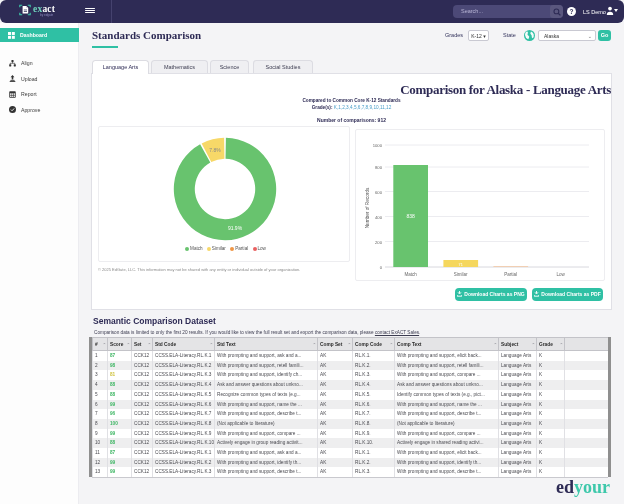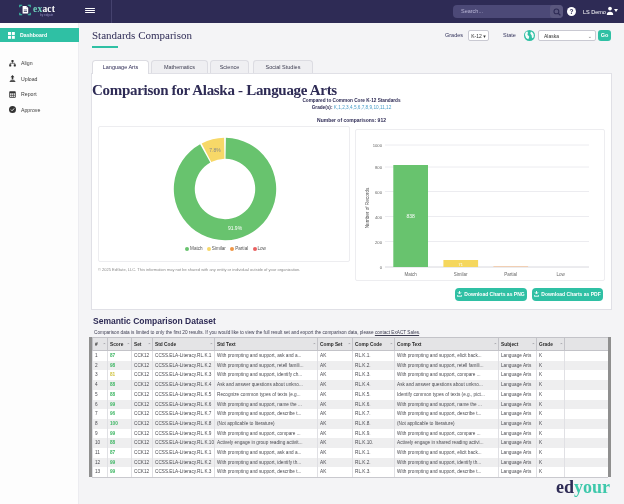--- a/index.html
+++ b/index.html
@@ -1,20 +1,20 @@
 <!DOCTYPE html>
 <html><head>
 <meta charset="utf-8">
 <style>
 * { margin:0; padding:0; box-sizing:border-box; }
 html,body { width:624px; height:504px; overflow:hidden; }
 body { font-family:"Liberation Sans", sans-serif; background:#f4f4f6; position:relative; }
 
 
-#topbar { position:absolute; left:0; top:0; width:624px; height:23px; background:#2e2b55; }
+#topbar { position:absolute; left:0; top:0; width:624px; height:23px; background:#2e2b55;border-radius:6px; }
 #logoicon { position:absolute; left:19px; top:4px; width:12px; height:12px; }
 #logotext { position:absolute; left:33px; top:3.5px; font-family:"Liberation Serif", serif; font-weight:bold; font-size:9.5px; color:#fff; letter-spacing:0.2px; }
 #logotext .ex { color:#6fd3bd; }
 #logosub { position:absolute; left:40px; top:13px; font-size:3px; color:#8f8cbf; }
 #hamb { position:absolute; left:85px; top:7.5px; width:10px; height:7px; }
 #hamb div { height:1.2px; background:#fff; margin-bottom:1.1px; border-radius:1px; }
 #topsep { position:absolute; left:111px; top:0; width:1px; height:23px; background:#45426e; }
 #search { position:absolute; left:453px; top:5px; width:110px; height:13px; background:#4c4977; border-radius:4px; color:#b9b6d6; font-size:5.5px; line-height:13px; padding-left:8px; }
 #searchicon { position:absolute; left:553px; top:7.5px; }
 #helpicon { position:absolute; left:567px; top:6.5px; width:9px; height:9px; background:#fff; border-radius:50%; color:#2e2b55; font-size:6.5px; font-weight:bold; text-align:center; line-height:9.2px; }
@@ -32,30 +32,30 @@
 .sbitem .tx { position:absolute; left:21px; top:1.5px; font-size:5.2px; }
 
 
 #toolbar { position:absolute; left:80px; top:23px; width:544px; height:21px; }
 .tlabel { position:absolute; font-size:5.5px; color:#33335c; top:9px; }
 .selbox { position:absolute; background:#fff; border:1px solid #c9c9d2; border-radius:2px; font-size:5px; color:#333; }
 #gobtn { position:absolute; left:518px; top:7px; width:13px; height:11px; background:#2fc0a4; border-radius:3px; color:#fff; font-size:5.5px; font-weight:bold; text-align:center; line-height:11px; }
 
 
 #main { position:absolute; left:80px; top:23px; width:544px; height:481px; }
-#h1 { position:absolute; left:12px; top:5.5px; font-family:"Liberation Serif", serif; font-weight:normal; font-size:11px; color:#2e2b55; }
+#h1 { position:absolute; left:12px; top:5.5px; font-family:"Liberation Serif", serif; font-weight:bold; font-size:11px; color:#2e2b55; }
 #h1line { position:absolute; left:12px; top:23px; width:26px; height:2px; background:#2fc0a4; }
 
 
 .tab { position:absolute; top:37px; height:13px; z-index:2; border:1px solid #dcdce2; border-bottom:none; border-radius:3.5px 3.5px 0 0; background:#efeff2; font-size:5.5px; color:#3c3c50; text-align:center; line-height:13px; }
 .tab.active { background:#fff; color:#2e2b55; height:14px; }
 
 
 #card { position:absolute; left:11px; top:50px; width:521px; height:237px; background:#fff; border:1px solid #e0e0e6; z-index:1; }
-#ctitle { position:absolute; left:0; top:8px; width:100%; text-align:left; font-family:"Liberation Serif", serif; font-weight:bold; font-size:15px; letter-spacing:-0.3px; color:#2e2b55; }
+#ctitle { position:absolute; left:0; top:8px; width:100%; text-align:right; font-family:"Liberation Serif", serif; font-weight:bold; font-size:13px; letter-spacing:-0.3px; color:#2e2b55; }
 #csub1 { position:absolute; left:0; top:24px; width:100%; text-align:center; font-size:4.7px; font-weight:bold; color:#2e2b55; }
 #csub2 { position:absolute; left:0; top:30.5px; width:100%; text-align:center; font-size:4.7px; color:#2e2b55; }
 #csub2 .lst { color:#4a9fc9; }
 #csub3 { position:absolute; left:0; top:43px; width:100%; text-align:center; font-size:5px; font-weight:bold; color:#2e2b55; }
 
 .chartbox { position:absolute; background:#fff; border:1px solid #ededf0; border-radius:2px; }
 #box1 { left:6px; top:52px; width:252px; height:136px; }
 #box2 { left:263px; top:55px; width:250px; height:152px; }
 #copyr { position:absolute; left:6px; top:192.5px; font-size:4px; color:#8a8a8a; }
 

